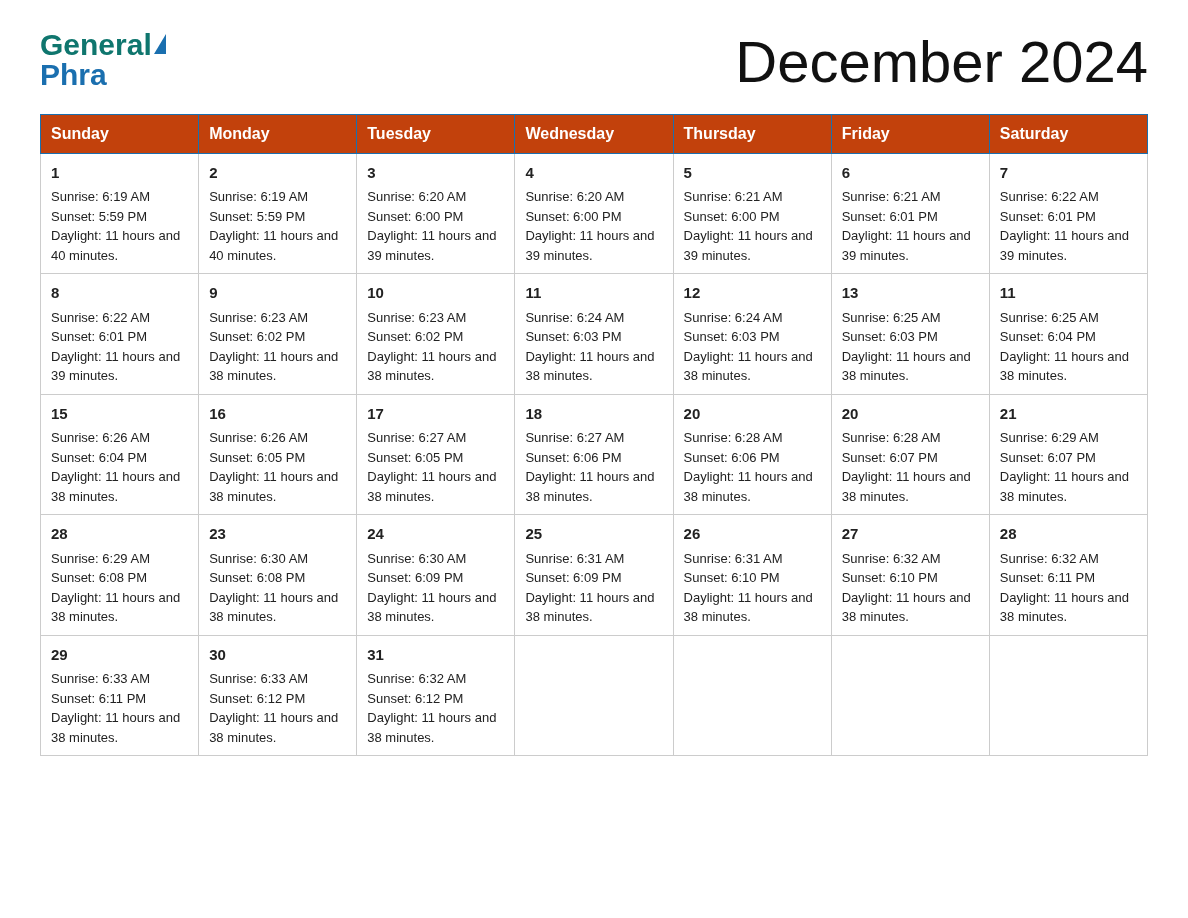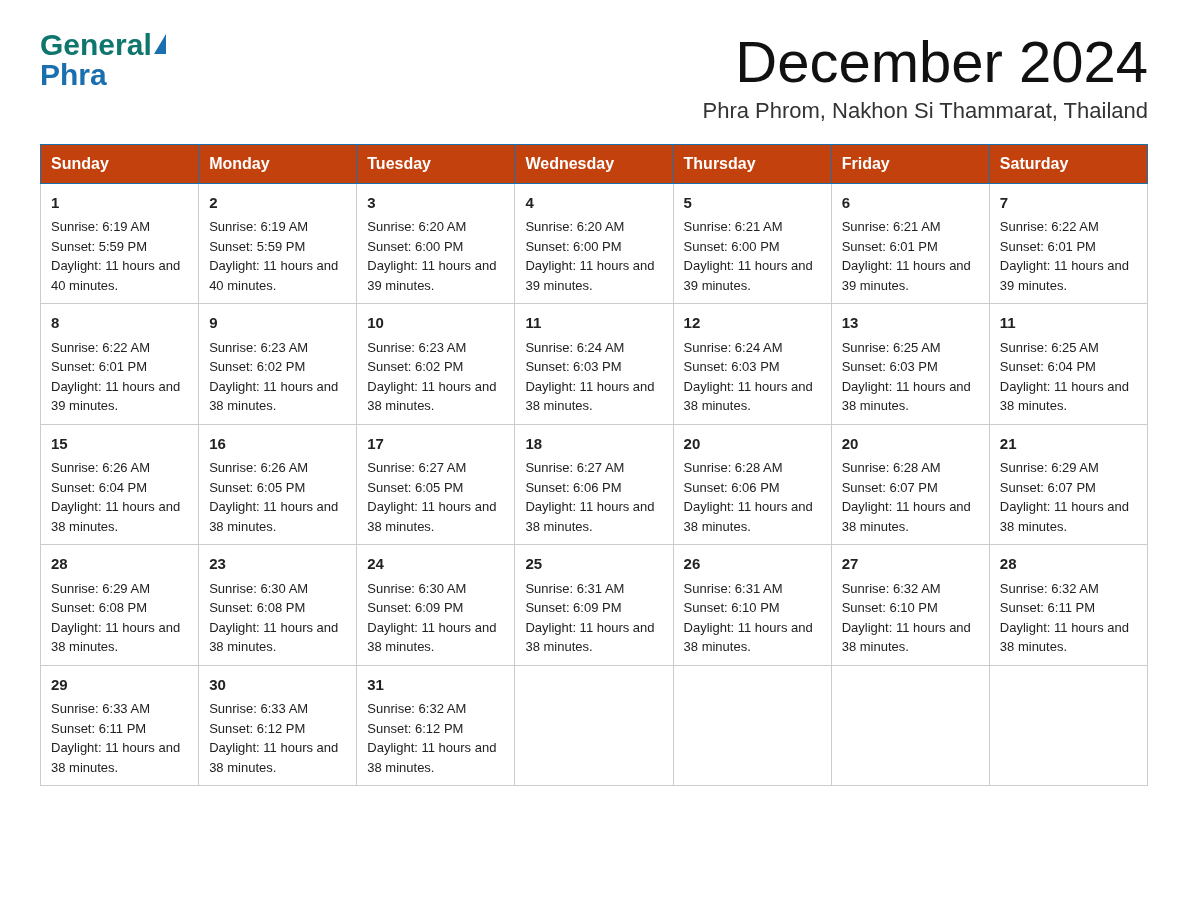--- a/index.html
+++ b/index.html
@@ -15,21 +15,21 @@
       justify-content: space-between;
       align-items: flex-start;
       margin-bottom: 20px;
     }
     .logo {
       display: flex;
       flex-direction: column;
       align-items: flex-start;
     }
     .title-block {
-      text-align: right;
+      text-align: left;
     }
     .month-title {
       font-size: 58px;
       font-weight: normal;
       color: #111;
       line-height: 1.1;
     }
     .location-title {
       font-size: 22px;
       color: #333;
@@ -104,21 +104,20 @@
     <div class="logo-line1">
       <span class="logo-name">General</span>
       <span class="logo-triangle"></span>
     </div>
     <div>
       <span class="logo-blue-text">Phra</span>
     </div>
   </div>
   <div class="title-block">
     <div class="month-title">December 2024</div>
-    <div class="location-title">Phra Phrom, Nakhon Si Thammarat, Thailand</div>
   </div>
 </div>
 
 <table class="calendar">
   <thead>
     <tr>
     <th>Sunday</th>
         <th>Monday</th>
         <th>Tuesday</th>
         <th>Wednesday</th>

